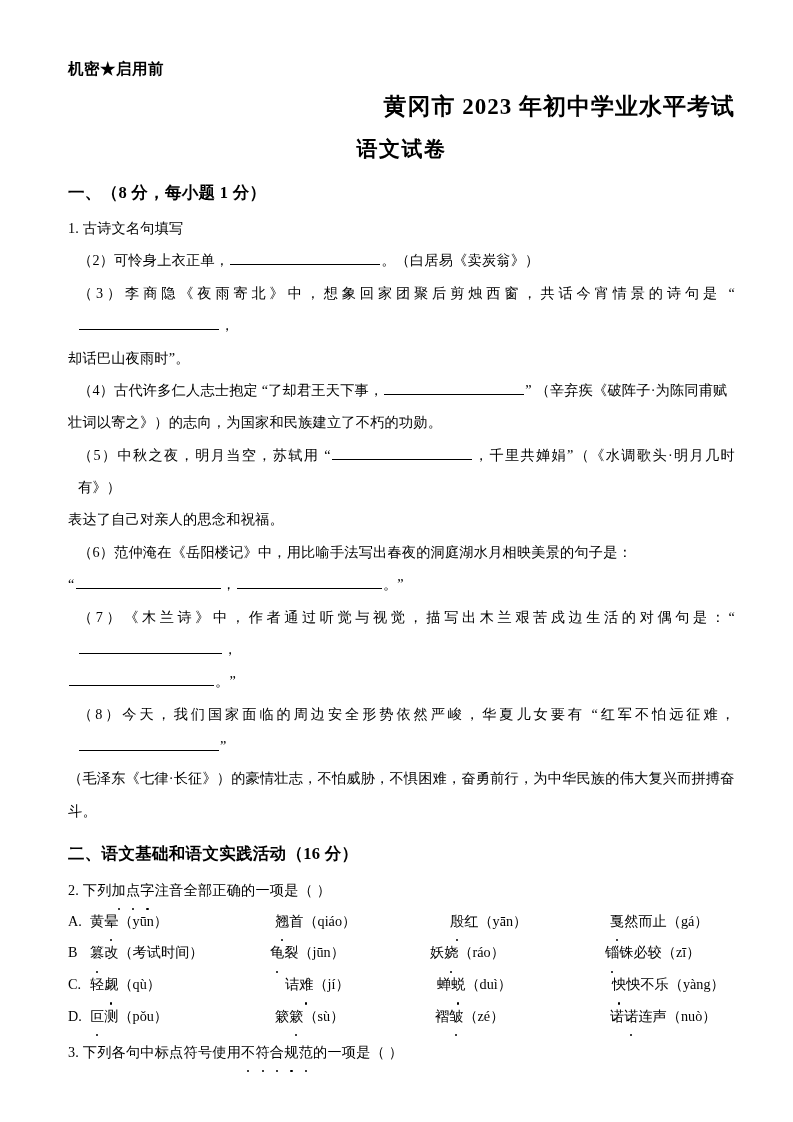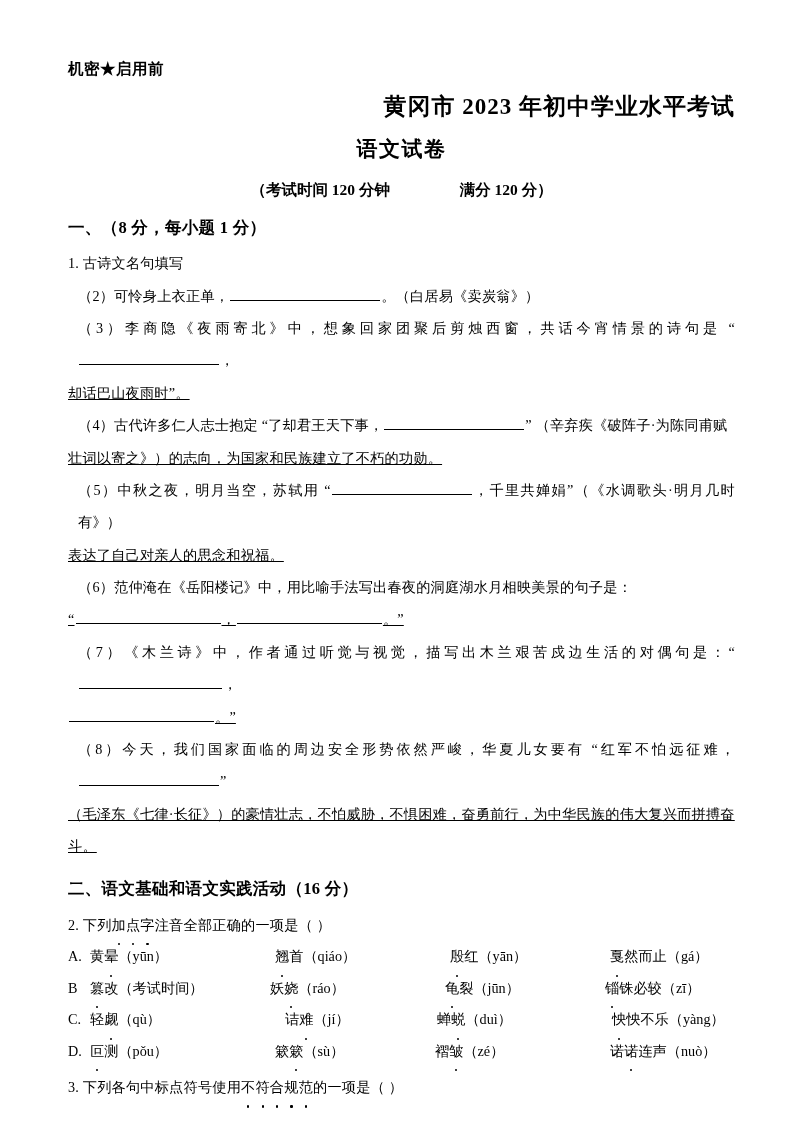--- a/index.html
+++ b/index.html
@@ -84,21 +84,20 @@
   }
   .q-num {
     margin-top: 4px;
   }
   .sub-item {
     text-indent: 0;
     padding-left: 10px;
   }
   .hang {
     padding-left: 0;
-    text-decoration: underline;
   }
 
   
   .blank {
     display: inline-block;
     border-bottom: 1px solid #000;
     vertical-align: baseline;
     height: 1em;
     margin: 0 1px;
   }
@@ -172,25 +171,20 @@
 </style>
 </head>
 <body>
 
 <div class="page">
   <div class="content">
 
     <div class="secret">机密★启用前</div>
     <div class="exam-title">黄冈市 2023 年初中学业水平考试</div>
     <div class="paper-title">语文试卷</div>
-    <div class="meta-line">
-      <span>（考试时间 120 分钟</span>
-      <span class="meta-gap"></span>
-      <span>满分 120 分）</span>
-    </div>
 
     <div class="section-heading">一、（8 分，每小题 1 分）</div>
     <div class="q-line q-num">1. 古诗文名句填写</div>
 
 
     <div class="q-line sub-item">
       <span>（2）可怜身上衣正单，</span><span class="blank blank-w2"></span><span>。（白居易《卖炭翁》）</span>
     </div>
 
     <div class="q-line sub-item">
@@ -238,22 +232,22 @@
         <span class="choice-label">A.</span>
         <span class="choice-cell cw1"><span>黄</span><span class="dotchar">晕</span><span></span><span>（yūn）</span></span>
         <span class="choice-cell cw3"><span></span><span class="dotchar">翘</span><span>首</span><span>（qiáo）</span></span>
         <span class="choice-cell cw2"><span></span><span class="dotchar">殷</span><span>红</span><span>（yān）</span></span>
         <span class="choice-cell cw4"><span></span><span class="dotchar">戛</span><span>然而止</span><span>（gá）</span></span>
       </div>
 
       <div class="choice-row row-b">
         <span class="choice-label">B</span>
         <span class="choice-cell cw1"><span></span><span class="dotchar">篡</span><span>改</span><span>（考试时间）</span></span>
+        <span class="choice-cell cw2"><span></span><span class="dotchar">龟</span><span>裂</span><span>（jūn）</span></span>
         <span class="choice-cell cw3"><span>妖</span><span class="dotchar">娆</span><span></span><span>（ráo）</span></span>
-        <span class="choice-cell cw2"><span></span><span class="dotchar">龟</span><span>裂</span><span>（jūn）</span></span>
         <span class="choice-cell cw4"><span></span><span class="dotchar">锱</span><span>铢必较</span><span>（zī）</span></span>
       </div>
 
       <div class="choice-row row-c">
         <span class="choice-label">C.</span>
         <span class="choice-cell cw1"><span>轻</span><span class="dotchar">觑</span><span></span><span>（qù）</span></span>
         <span class="choice-cell cw2"><span>诘</span><span class="dotchar">难</span><span></span><span>（jí）</span></span>
         <span class="choice-cell cw3"><span>蝉</span><span class="dotchar">蜕</span><span></span><span>（duì）</span></span>
         <span class="choice-cell cw4"><span></span><span class="dotchar">怏</span><span>怏不乐</span><span>（yàng）</span></span>
       </div>

